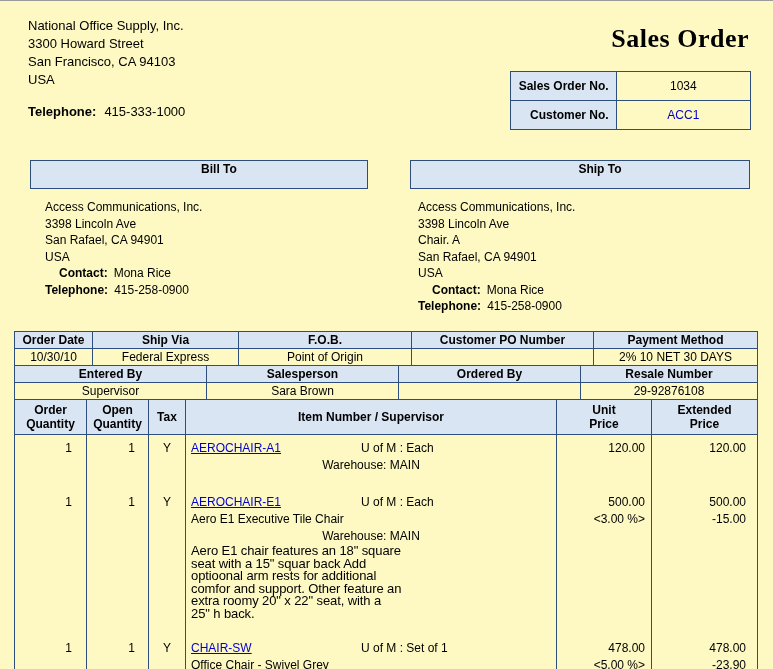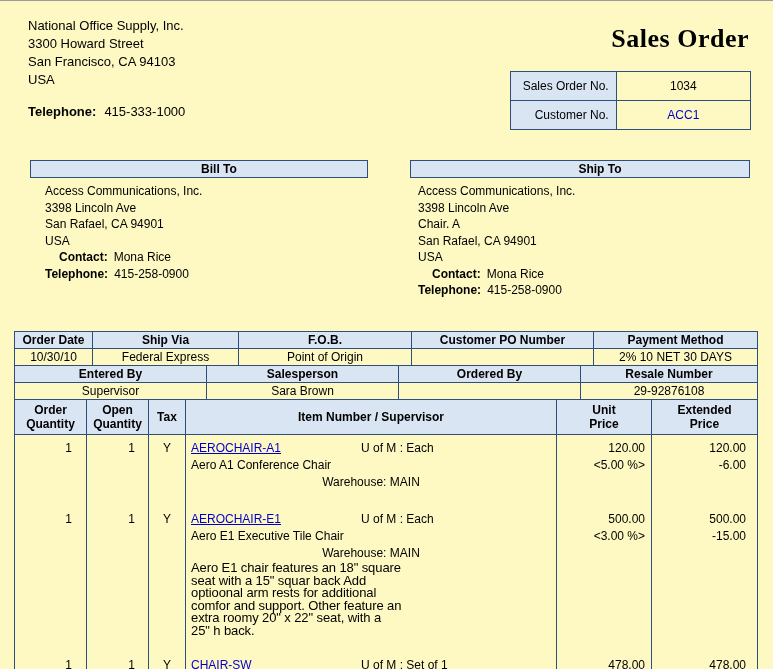--- a/index.html
+++ b/index.html
@@ -19,31 +19,31 @@
   .company .tel{margin-top:14px;}
   .company .tel .lbl{font-weight:bold;margin-right:8px;}
   
   .title{
     position:absolute;top:23px;right:24px;
     font-family:"Liberation Serif",serif;font-size:26px;font-weight:bold;letter-spacing:.5px;
   }
   
   .order-no{position:absolute;left:510px;top:70px;border-collapse:collapse;table-layout:fixed;width:241px;}
   .order-no td{border:1px solid var(--navy);height:29px;overflow:hidden;}
-  .order-no .lbl{width:96px;background:var(--hdrbg);font-weight:normal;text-align:right;padding-right:7px;}
+  .order-no .lbl{width:96px;background:var(--hdrbg);font-weight:bold;text-align:right;padding-right:7px;}
   .order-no .val{width:122px;text-align:center;}
   .blue{color:var(--link);}
   
   .addr-header{
-    position:absolute;top:159px;height:18px;background:var(--hdrbg);
+    position:absolute;top:159px;height:29px;background:var(--hdrbg);
     border:1px solid var(--navy);font-weight:bold;text-align:center;line-height:16px;padding-left:40px;
   }
   .billto-h{left:30px;width:338px;}
   .shipto-h{left:410px;width:340px;}
-  .addr{position:absolute;top:182px;line-height:16.5px;}
+  .addr{position:absolute;top:198px;line-height:16.5px;}
   .billto-a{left:45px;}
   .shipto-a{left:418px;}
   .addr .contact{padding-left:14px;}
   .addr .lbl{font-weight:bold;margin-right:6px;}
   
   .tables{position:absolute;left:14px;top:330px;width:743px;}
   table.grid{border-collapse:collapse;table-layout:fixed;width:743px;}
   .dt td{border:1px solid var(--navy);height:17px;text-align:center;padding:0 2px;overflow:hidden;white-space:nowrap;}
   .dt .hdr{background:var(--hdrbg);font-weight:bold;}
   .stack{margin-top:-1px;padding-left:40px;}
@@ -223,28 +223,20 @@
         <td class="desc">
           <span class="item-link">AEROCHAIR-A1</span><span>U of M : Each</span>
         </td>
         <td class="num">120.00</td>
         <td class="num2">120.00</td>
       </tr>
       <tr>
         <td></td>
         <td></td>
         <td></td>
-        <td class="desc">Aero A1 Conference Chair</td>
-        <td class="num">&lt;5.00 %&gt;</td>
-        <td class="num2">-6.00</td>
-      </tr>
-      <tr>
-        <td></td>
-        <td></td>
-        <td></td>
         <td class="wh">Warehouse: MAIN</td>
         <td></td>
         <td></td>
       </tr>
       <tr class="sp">
         <td></td>
             <td></td>
             <td></td>
             <td></td>
             <td></td>

